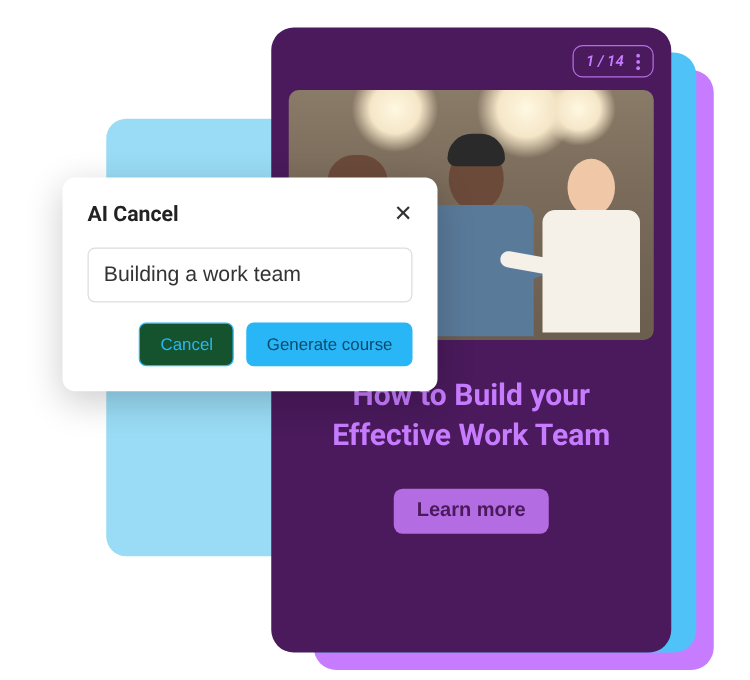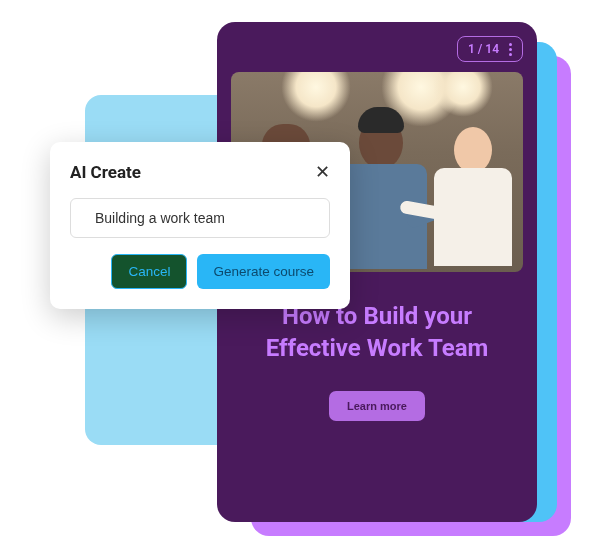--- a/index.html
+++ b/index.html
@@ -5,21 +5,21 @@
 * { margin: 0; padding: 0; box-sizing: border-box; }
 body { font-family: -apple-system, BlinkMacSystemFont, 'Segoe UI', Roboto, sans-serif; width: 600px; height: 544px; background: #fff; position: relative; overflow: hidden; }
 
 .card-stack { position: absolute; top: 22px; left: 217px; width: 330px; height: 505px; }
 .card-violet { position: absolute; top: 34px; left: 34px; width: 320px; height: 480px; background: #c77cff; border-radius: 18px; }
 .card-blue-front { position: absolute; top: 20px; left: 20px; width: 320px; height: 480px; background: #4fc3f7; border-radius: 18px; }
 
 .phone { position: absolute; top: 0; left: 0; width: 320px; height: 500px; background: #4a1a5c; border-radius: 18px; padding: 14px; display: flex; flex-direction: column; }
 
 .phone-header { display: flex; justify-content: flex-end; margin-bottom: 10px; }
-.header-pill { display: flex; align-items: center; gap: 10px; border: 1.5px solid #b46ce3; border-radius: 8px; padding: 5px 10px; }
+.header-pill { display: flex; align-items: center; gap: 10px; border: 1.5px solid #b46ce3; border-radius: 8px; padding: 5px 10px; font-style: italic; }
 .page-counter { color: #c77cff; font-size: 12px; font-weight: 600; }
 .dots { display: flex; flex-direction: column; gap: 2px; }
 .dots span { width: 3px; height: 3px; background: #c77cff; border-radius: 50%; }
 
 .hero-image { width: 292px; height: 200px; border-radius: 8px; overflow: hidden; background: linear-gradient(180deg, #8a7a68 0%, #7a6b5a 40%, #6b5e4f 100%); position: relative; }
 
 .lamp { position: absolute; background: radial-gradient(circle, #fff8e1 0%, #f5e6c8 40%, transparent 70%); border-radius: 50%; }
 .lamp1 { top: -20px; left: 50px; width: 70px; height: 70px; }
 .lamp2 { top: -25px; left: 150px; width: 80px; height: 80px; }
 .lamp3 { top: -15px; right: 30px; width: 60px; height: 60px; }
@@ -41,29 +41,29 @@
 .p2 .arm-r { position: absolute; bottom: 50px; right: -20px; width: 45px; height: 14px; background: #5a7a9a; border-radius: 7px; transform: rotate(-20deg); }
 
 .p3 { right: 5px; width: 90px; height: 145px; }
 .p3 .person-head { width: 38px; height: 46px; background: #f0c8a8; margin: 0 auto; }
 .p3 .hair3 { position: absolute; top: -5px; left: 50%; transform: translateX(-50%); width: 52px; height: 55px; background: #c4a878; border-radius: 26px 26px 12px 12px; z-index: -1; }
 .p3 .person-body { width: 78px; height: 98px; background: #f5f0e8; margin: -5px auto 0; }
 .p3 .arm { position: absolute; bottom: 55px; left: -28px; width: 48px; height: 13px; background: #f5f0e8; border-radius: 7px; transform: rotate(10deg); }
 
 .course-title { color: #c77cff; font-size: 24px; font-weight: 700; text-align: center; margin: 28px 10px 0; line-height: 1.35; }
 
-.learn-more { margin: 26px auto 0; background: #b46ce3; color: #4a1a5c; border: none; padding: 9px 18px; border-radius: 7px; font-size: 11px; font-weight: 600; cursor: pointer; }
+.learn-more { margin: 26px auto 0; background: #b46ce3; color: #4a1a5c; border: none; padding: 9px 18px; border-radius: 7px; font-size: 16px; font-weight: 600; cursor: pointer; }
 
 .blue-back { position: absolute; top: 95px; left: 85px; width: 270px; height: 350px; background: #9adcf5; border-radius: 16px; }
 
 .dialog { position: absolute; top: 142px; left: 50px; width: 300px; background: #fff; border-radius: 10px; box-shadow: 0 8px 30px rgba(0,0,0,0.2); padding: 20px; }
 .dialog-header { display: flex; justify-content: space-between; align-items: center; margin-bottom: 16px; }
 .dialog-title { font-size: 17px; font-weight: 700; color: #222; }
 .close-icon { cursor: pointer; font-size: 18px; color: #333; line-height: 1; }
-.dialog-input { width: 100%; border: 1px solid #ddd; border-radius: 6px; padding: 11px 24px; font-size: 14px; color: #333; outline: none; }
+.dialog-input { width: 100%; border: 1px solid #ddd; border-radius: 6px; padding: 11px 12px; font-size: 17px; color: #333; outline: none; }
 .dialog-actions { display: flex; justify-content: flex-end; gap: 10px; margin-top: 16px; }
 .btn-cancel { background: #14532d; border: 1px solid #29b6f6; color: #29b6f6; padding: 9px 16px; border-radius: 6px; font-size: 13.5px; font-weight: 500; cursor: pointer; }
 .btn-generate { background: #29b6f6; border: none; color: #0c4a6e; padding: 9px 16px; border-radius: 6px; font-size: 13.5px; font-weight: 500; cursor: pointer; }
 </style>
 </head>
 <body>
 
 <div class="blue-back"></div>
 
 <div class="card-stack">
@@ -107,21 +107,21 @@
     </div>
 
     <h2 class="course-title">How to Build your Effective Work Team</h2>
 
     <button class="learn-more">Learn more</button>
   </div>
 </div>
 
 <div class="dialog">
   <div class="dialog-header">
-    <div class="dialog-title">AI Create</div>
+    <div class="dialog-title">AI Cancel</div>
     <div class="close-icon">✕</div>
   </div>
   <input type="text" class="dialog-input" value="Building a work team" style="">
   <div class="dialog-actions">
     <button class="btn-cancel">Cancel</button>
     <button class="btn-generate">Generate course</button>
   </div>
 </div>
 
 </body></html>

